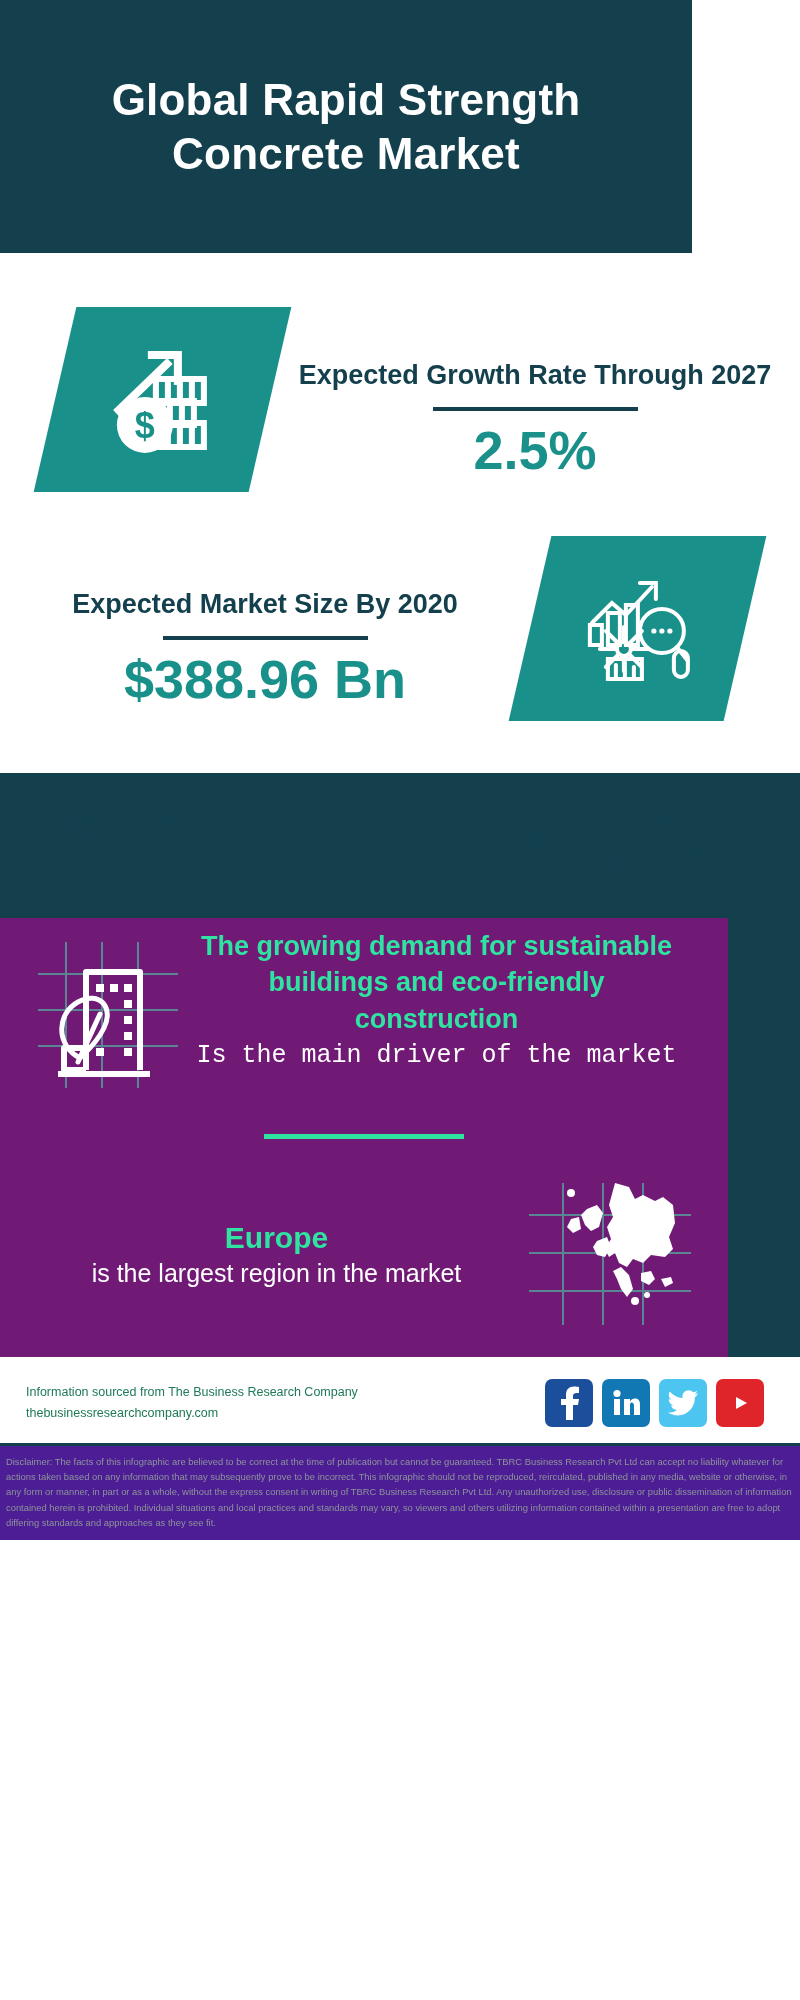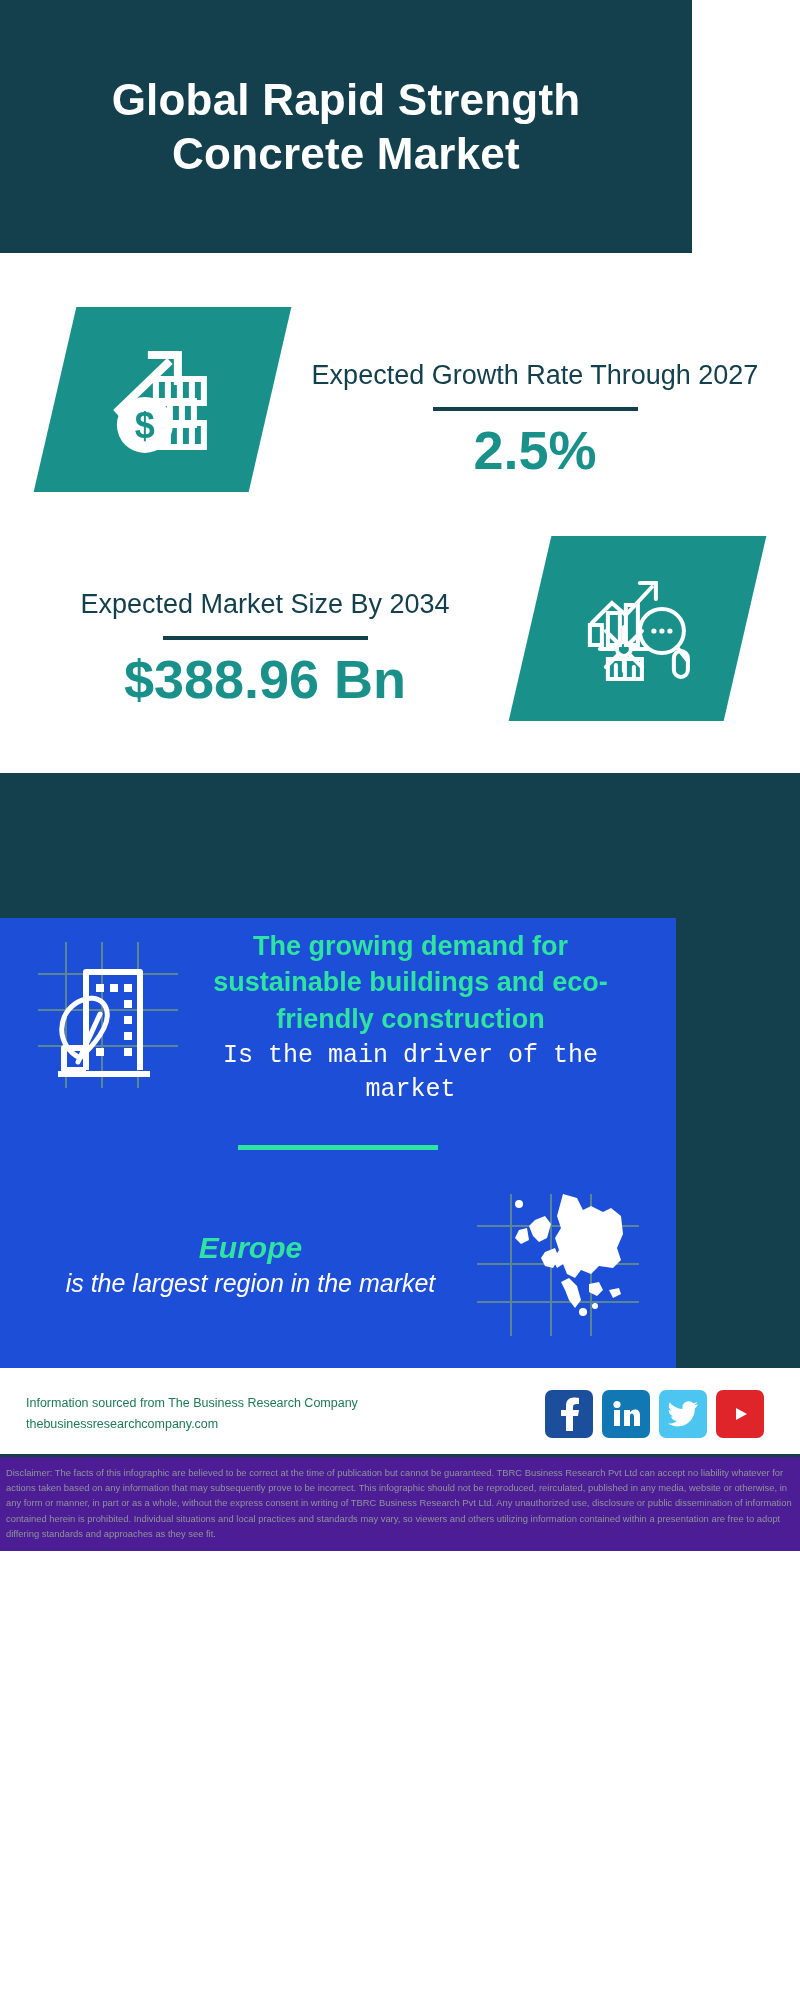--- a/index.html
+++ b/index.html
@@ -68,21 +68,21 @@
     align-items: center;
     justify-content: center;
   }
   .para-left { margin-left: 55px; }
   .para-right { margin-right: 55px; }
 
   .stat-text { flex: 1 1 auto; text-align: center; }
   .stat-label {
     color: #14404e;
     font-size: 27px;
-    font-weight: normal;
+    font-weight: bold;
     line-height: 1.3;
     margin-top: 41px;
   }
   .rule {
     width: 205px;
     height: 4px;
     background: #14404e;
     margin: 14px auto 10px auto;
   }
   .stat-value {
@@ -98,22 +98,22 @@
     width: 800px;
     background: #14404e;
   }
   .skyline {
     display: block;
     width: 800px;
     height: 145px;
     margin-bottom: -2px;
   }
   .darkbody {
-    width: 676px;
-    background: #1d4ed8;
+    width: 728px;
+    background: #701a75;
     padding-bottom: 18px;
   }
 
   .driver-row {
     display: flex;
     align-items: flex-start;
     padding: 12px 30px 0 30px;
   }
   .driver-icon {
     flex: 0 0 auto;
@@ -144,21 +144,20 @@
     width: 200px;
     height: 5px;
     background: #2fe3a0;
     margin: 38px auto 40px auto;
   }
 
   .region-row {
     display: flex;
     align-items: center;
     padding: 0 30px 10px 30px;
-    font-style: italic;
   }
   .region-text {
     flex: 1 1 auto;
     text-align: center;
   }
   .region-head {
     color: #2fe3a0;
     font-size: 30px;
     font-weight: bold;
     line-height: 1.3;
@@ -259,21 +258,21 @@
       </div>
       <div class="stat-text">
         <div class="stat-label">Expected Growth Rate Through 2027</div>
         <div class="rule"></div>
         <div class="stat-value">2.5%</div>
       </div>
     </div>
 
     <div class="stat-row two">
       <div class="stat-text">
-        <div class="stat-label">Expected Market Size By 2034</div>
+        <div class="stat-label">Expected Market Size By 2020</div>
         <div class="rule"></div>
         <div class="stat-value">$388.96 Bn</div>
       </div>
       <div class="para para-right">
         <div class="para-inner">
           <svg width="120" height="120" viewBox="0 0 120 120">
             <g fill="none" stroke="#ffffff" stroke-width="4" stroke-linecap="round">
               <polyline points="14,54 34,34 48,46 74,18"></polyline>
               <path d="M62 14 H78 V30"></path>
               <rect x="12" y="56" width="12" height="20"></rect>

